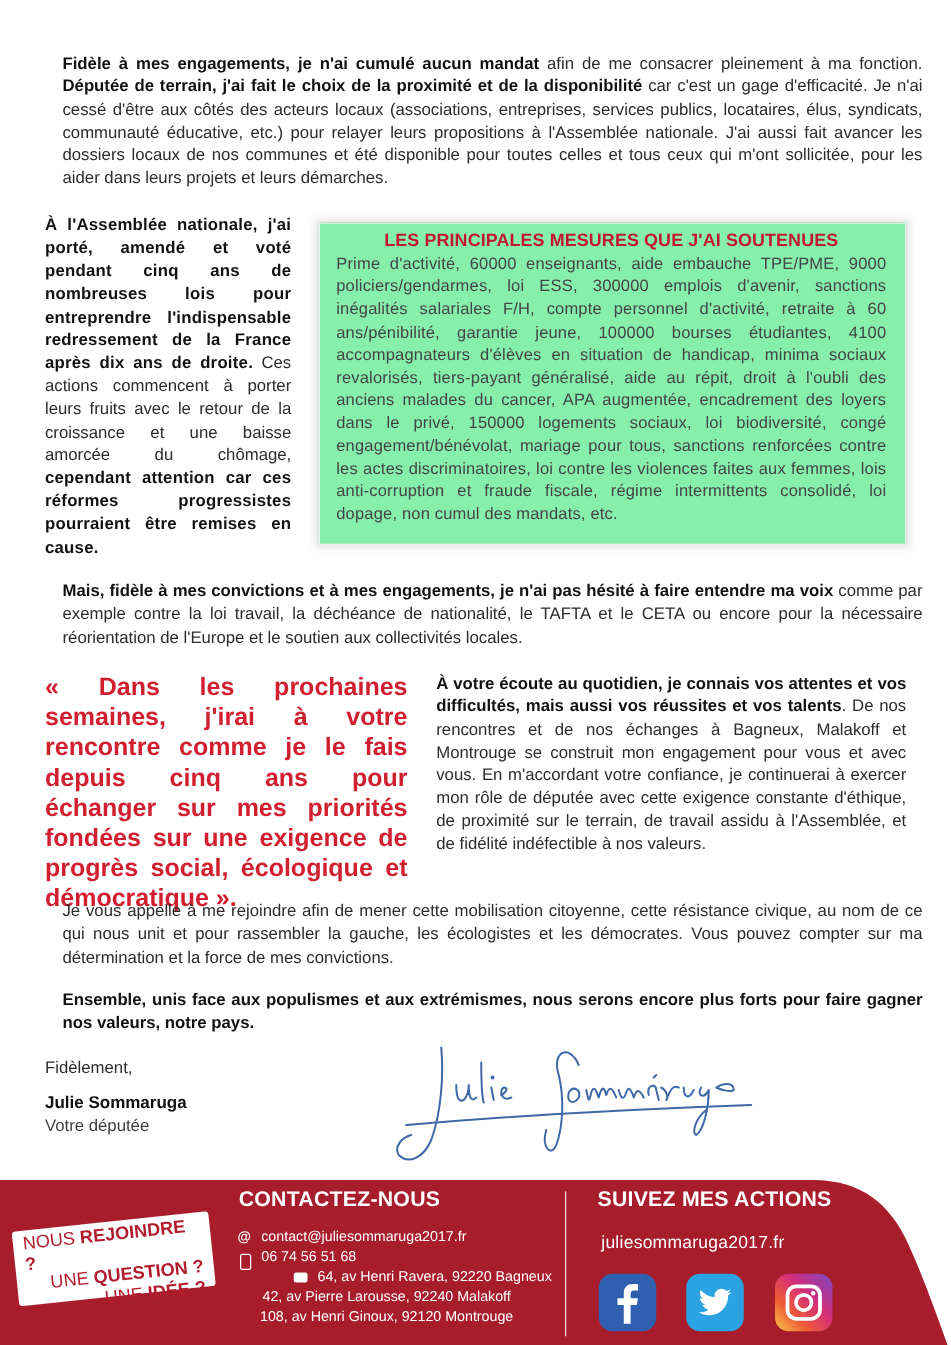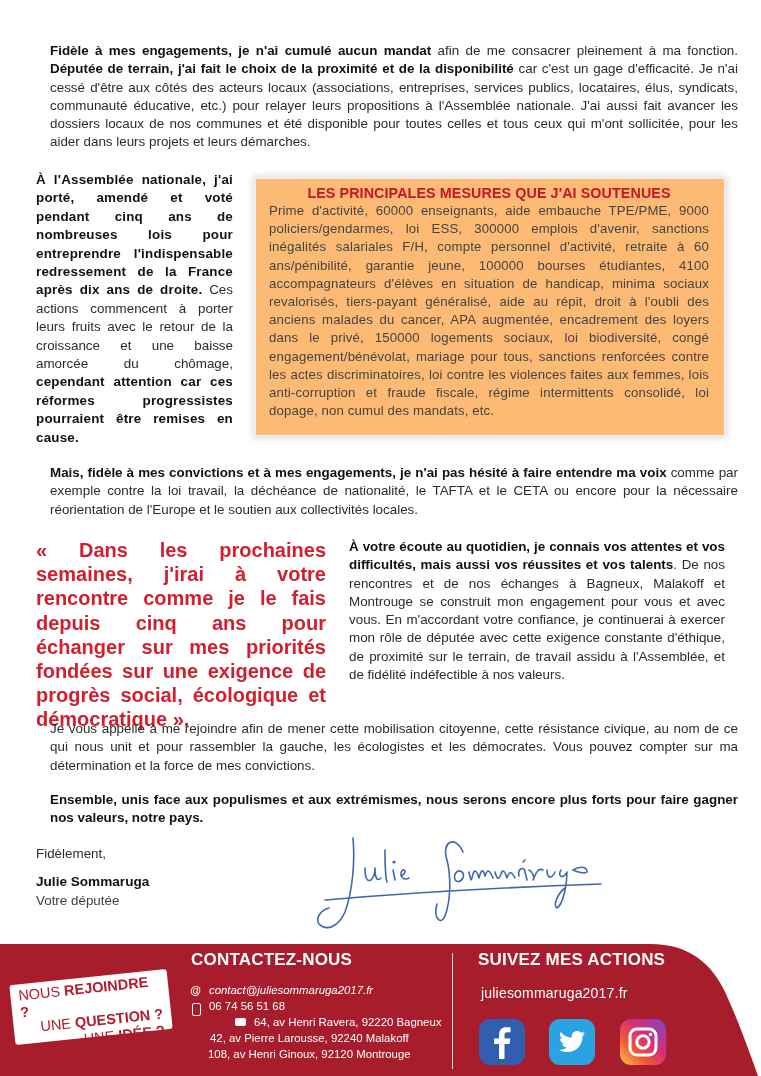--- a/index.html
+++ b/index.html
@@ -7,21 +7,21 @@
     body { position: relative; font-family: "Liberation Sans", sans-serif; color: #2a2a2a; }
 
     .p { position: absolute; left: 36px; width: 688px; font-size: 13.4px; line-height: 18.3px; text-align: justify; color: #2b2b2b; margin-left: 14px; }
     .p b { font-weight: bold; color: #111; }
 
     #intro { top: 42px; }
 
     #left-col { position: absolute; left: 36px; top: 171px; width: 197px; font-size: 13.4px; line-height: 18.4px; text-align: justify; color: #2b2b2b; }
     #left-col b { font-weight: bold; color: #111; letter-spacing: 0.2px; }
 
-    #measures-box { position: absolute; left: 255px; top: 178px; width: 470px; height: 258px; background: #fdba74;
+    #measures-box { position: absolute; left: 255px; top: 178px; width: 470px; height: 258px; background: #86efac;
       box-shadow: 0 0 6px 3px #e4e4e4, inset 0 0 0 1px #eeeeee; padding: 6px 16px 6px 14px; }
     #measures-title { text-align: center; color: #c4162a; font-weight: bold; font-size: 14.3px; line-height: 18px; letter-spacing: 0.1px; }
     #measures-text { font-size: 13.2px; line-height: 18.2px; text-align: justify; color: #444; letter-spacing: 0.15px; }
 
     #mais { top: 464px; }
 
     #quote { position: absolute; left: 36px; top: 538px; width: 290px; color: #d11f2f; font-weight: bold; font-size: 20px; line-height: 24.2px; text-align: justify; }
 
     #right-col { position: absolute; left: 349px; top: 538px; width: 376px; font-size: 13.4px; line-height: 18.3px; text-align: justify; color: #2b2b2b; }
     #right-col b { font-weight: bold; color: #111; }
@@ -135,21 +135,21 @@
 </div>
 
 <div id="callout">
   <span class="callout-line" id="callout-1"><span>NOUS </span><b>REJOINDRE ?</b></span>
   <span class="callout-line"><span>UNE </span><b>QUESTION ?</b></span>
   <span class="callout-line"><span>UNE </span><b>IDÉE ?</b></span>
 </div>
 
 <div id="contact-title">CONTACTEZ-NOUS</div>
 
-<div class="contact-row" style="top:983px;font-style:italic;">
+<div class="contact-row" style="top:983px;">
   <span class="ico ico-at"></span>
   <span>contact@juliesommaruga2017.fr</span>
 </div>
 <div class="contact-row" style="top:999px;align-items:flex-end;">
   <span class="ico ico-phone"></span>
   <span>06 74 56 51 68</span>
 </div>
 <div class="contact-row" style="top:1015px;margin-left:45px;">
   <span class="ico ico-mail"></span>
   <span>64, av Henri Ravera, 92220 Bagneux</span>

